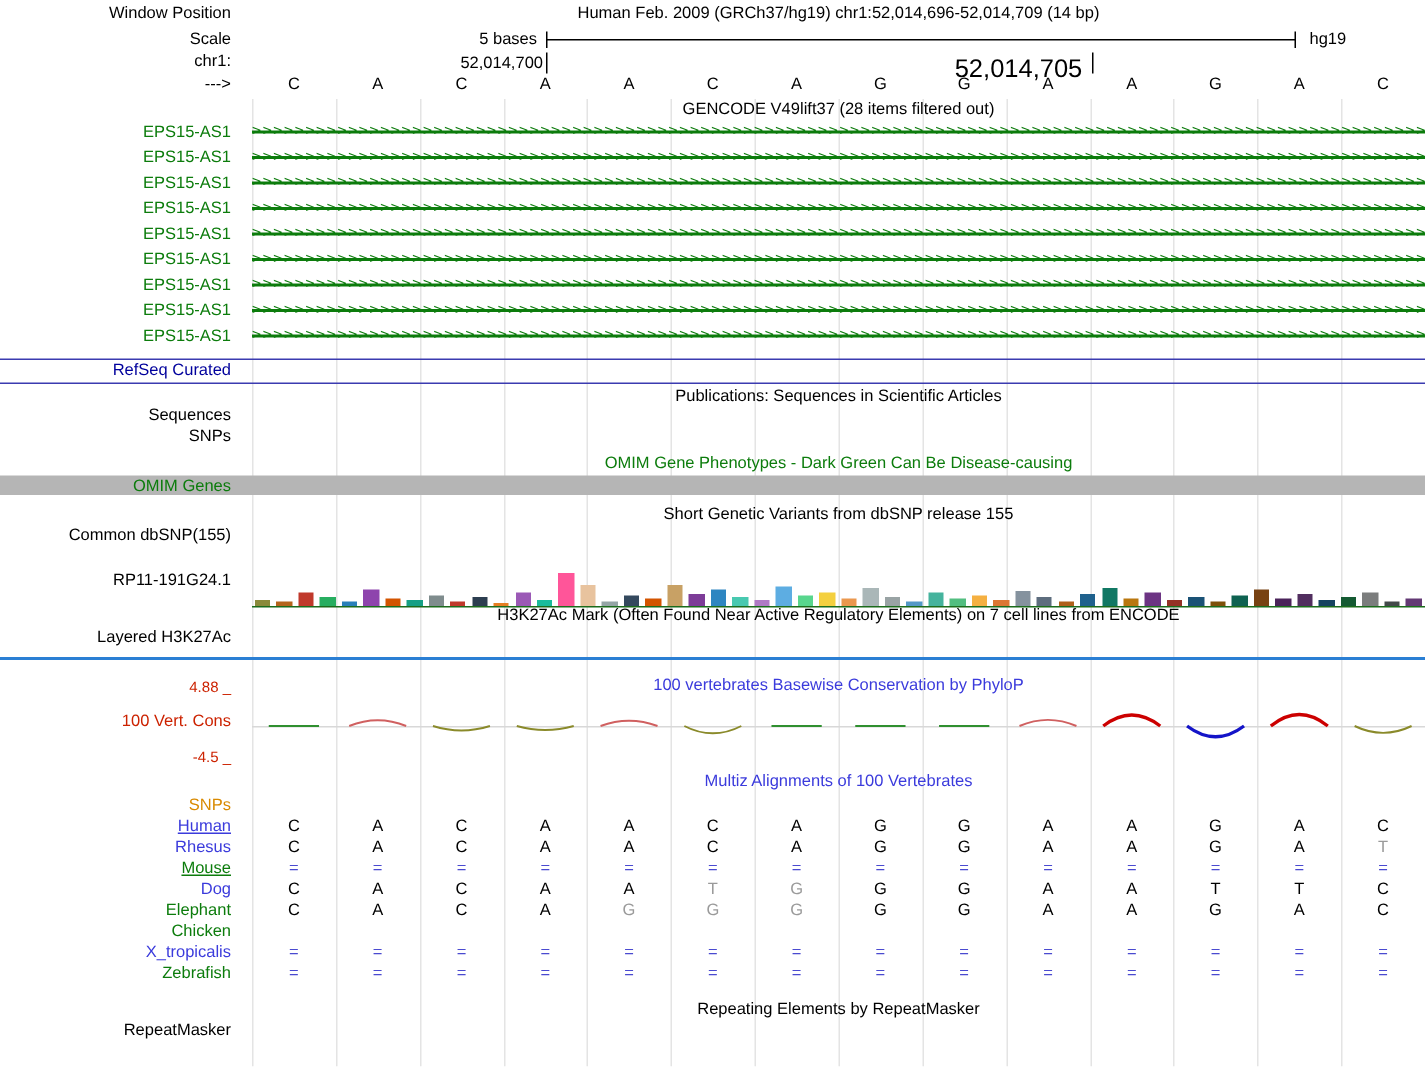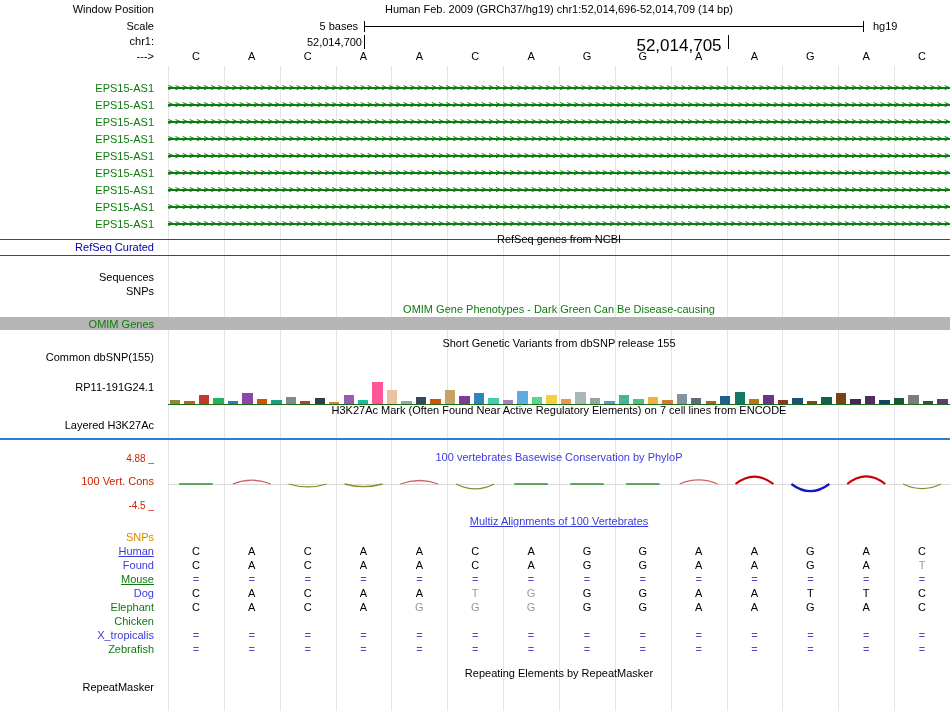--- a/index.html
+++ b/index.html
@@ -207,20 +207,21 @@
       <div class="base" style="left: 363.071px;">A</div>
       <div class="base" style="left: 418.929px;">G</div>
       <div class="base" style="left: 474.786px;">G</div>
       <div class="base" style="left: 530.643px;">A</div>
       <div class="base" style="left: 586.5px;">A</div>
       <div class="base" style="left: 642.357px;">G</div>
       <div class="base" style="left: 698.214px;">A</div>
       <div class="base" style="left: 754.071px;">C</div>
     </div>
 
+  <div class="center-text" style="top:67px;">GENCODE V49lift37 (28 items filtered out)</div>
   <div id="gene-rows">
       <div class="lbl lbl-green" style="top: 82px;">EPS15-AS1</div>
       <div class="gene-row" style="top: 81px;">
         <div class="gene-line"></div>
         <div class="gene-arrows">&gt;&gt;&gt;&gt;&gt;&gt;&gt;&gt;&gt;&gt;&gt;&gt;&gt;&gt;&gt;&gt;&gt;&gt;&gt;&gt;&gt;&gt;&gt;&gt;&gt;&gt;&gt;&gt;&gt;&gt;&gt;&gt;&gt;&gt;&gt;&gt;&gt;&gt;&gt;&gt;&gt;&gt;&gt;&gt;&gt;&gt;&gt;&gt;&gt;&gt;&gt;&gt;&gt;&gt;&gt;&gt;&gt;&gt;&gt;&gt;&gt;&gt;&gt;&gt;&gt;&gt;&gt;&gt;&gt;&gt;&gt;&gt;&gt;&gt;&gt;&gt;&gt;&gt;&gt;&gt;&gt;&gt;&gt;&gt;&gt;&gt;&gt;&gt;&gt;&gt;&gt;&gt;&gt;&gt;&gt;&gt;&gt;&gt;&gt;&gt;&gt;&gt;&gt;&gt;&gt;&gt;&gt;&gt;&gt;&gt;&gt;&gt;&gt;&gt;&gt;&gt;&gt;&gt;&gt;&gt;&gt;&gt;&gt;&gt;&gt;&gt;&gt;&gt;&gt;&gt;&gt;&gt;&gt;&gt;&gt;&gt;&gt;&gt;&gt;&gt;</div>
       </div>
       <div class="lbl lbl-green" style="top: 99px;">EPS15-AS1</div>
       <div class="gene-row" style="top: 98px;">
         <div class="gene-line"></div>
         <div class="gene-arrows">&gt;&gt;&gt;&gt;&gt;&gt;&gt;&gt;&gt;&gt;&gt;&gt;&gt;&gt;&gt;&gt;&gt;&gt;&gt;&gt;&gt;&gt;&gt;&gt;&gt;&gt;&gt;&gt;&gt;&gt;&gt;&gt;&gt;&gt;&gt;&gt;&gt;&gt;&gt;&gt;&gt;&gt;&gt;&gt;&gt;&gt;&gt;&gt;&gt;&gt;&gt;&gt;&gt;&gt;&gt;&gt;&gt;&gt;&gt;&gt;&gt;&gt;&gt;&gt;&gt;&gt;&gt;&gt;&gt;&gt;&gt;&gt;&gt;&gt;&gt;&gt;&gt;&gt;&gt;&gt;&gt;&gt;&gt;&gt;&gt;&gt;&gt;&gt;&gt;&gt;&gt;&gt;&gt;&gt;&gt;&gt;&gt;&gt;&gt;&gt;&gt;&gt;&gt;&gt;&gt;&gt;&gt;&gt;&gt;&gt;&gt;&gt;&gt;&gt;&gt;&gt;&gt;&gt;&gt;&gt;&gt;&gt;&gt;&gt;&gt;&gt;&gt;&gt;&gt;&gt;&gt;&gt;&gt;&gt;&gt;&gt;&gt;&gt;&gt;&gt;</div>
@@ -257,23 +258,23 @@
       </div>
       <div class="lbl lbl-green" style="top: 218px;">EPS15-AS1</div>
       <div class="gene-row" style="top: 217px;">
         <div class="gene-line"></div>
         <div class="gene-arrows">&gt;&gt;&gt;&gt;&gt;&gt;&gt;&gt;&gt;&gt;&gt;&gt;&gt;&gt;&gt;&gt;&gt;&gt;&gt;&gt;&gt;&gt;&gt;&gt;&gt;&gt;&gt;&gt;&gt;&gt;&gt;&gt;&gt;&gt;&gt;&gt;&gt;&gt;&gt;&gt;&gt;&gt;&gt;&gt;&gt;&gt;&gt;&gt;&gt;&gt;&gt;&gt;&gt;&gt;&gt;&gt;&gt;&gt;&gt;&gt;&gt;&gt;&gt;&gt;&gt;&gt;&gt;&gt;&gt;&gt;&gt;&gt;&gt;&gt;&gt;&gt;&gt;&gt;&gt;&gt;&gt;&gt;&gt;&gt;&gt;&gt;&gt;&gt;&gt;&gt;&gt;&gt;&gt;&gt;&gt;&gt;&gt;&gt;&gt;&gt;&gt;&gt;&gt;&gt;&gt;&gt;&gt;&gt;&gt;&gt;&gt;&gt;&gt;&gt;&gt;&gt;&gt;&gt;&gt;&gt;&gt;&gt;&gt;&gt;&gt;&gt;&gt;&gt;&gt;&gt;&gt;&gt;&gt;&gt;&gt;&gt;&gt;&gt;&gt;&gt;</div>
       </div>
     </div>
 
   <div class="hr-line" style="top:239px; background:#3b3bb0;"></div>
   <div class="lbl lbl-darkblue" style="top:241px;">RefSeq Curated</div>
-  <div class="center-text" style="top:233px;">RefSeq genes from NCBI</div>
   <div class="hr-line" style="top:255px; background:#3b3bb0;"></div>
 
+  <div class="center-text" style="top:258px;">Publications: Sequences in Scientific Articles</div>
   <div class="lbl" style="top:271px;">Sequences</div>
   <div class="lbl" style="top:285px;">SNPs</div>
 
   <div class="center-text" style="top:303px; color:#0c7c0c;">OMIM Gene Phenotypes - Dark Green Can Be Disease-causing</div>
   <div id="omim-bar" style="top:317px;"></div>
   <div class="lbl lbl-green" style="top:318px; z-index:5;">OMIM Genes</div>
 
   <div class="center-text" style="top:337px;">Short Genetic Variants from dbSNP release 155</div>
   <div class="lbl" style="top:351px;">Common dbSNP(155)</div>
 
@@ -357,41 +358,41 @@
         <line x1="402.1714285714285" x2="435.68571428571425" y1="31" y2="31" stroke="#2f8f2f" stroke-width="1.4"></line>
         <line x1="458.0285714285714" x2="491.54285714285714" y1="31" y2="31" stroke="#2f8f2f" stroke-width="1.4"></line>
         <path d="M511.65142857142854 31 Q530.6428571428571 22.84016393442623 549.6342857142856 31" fill="none" stroke="#d06060" stroke-width="1.3"></path>
         <path d="M567.5085714285715 31 Q586.5 16.30327868852459 605.4914285714285 31" fill="none" stroke="#cc0000" stroke-width="2.2"></path>
         <path d="M623.3657142857141 31 Q642.3571428571428 45.31111111111111 661.3485714285714 31" fill="none" stroke="#1414c8" stroke-width="2.2"></path>
         <path d="M679.222857142857 31 Q698.2142857142857 15.709016393442624 717.2057142857143 31" fill="none" stroke="#cc0000" stroke-width="2.2"></path>
         <path d="M735.0799999999999 31 Q754.0714285714286 40.15555555555556 773.0628571428572 31" fill="none" stroke="#8a8a2a" stroke-width="1.3"></path>
       </svg>
   </div>
 
-  <div class="center-text" style="top:515px; color:#3b3bdc;text-decoration:underline;">Multiz Alignments of 100 Vertebrates</div>
+  <div class="center-text" style="top:515px; color:#3b3bdc;">Multiz Alignments of 100 Vertebrates</div>
   <div class="lbl lbl-orange" style="top:531px;">SNPs</div>
   <div id="multiz-rows">
       <div class="lbl lbl-blue" style="top: 545px; text-decoration: underline;">Human</div>
       <div class="mz-row" style="top: 545px;">
         <div class="mz-base" style="left: 195.929px;">C</div>
         <div class="mz-base" style="left: 251.786px;">A</div>
         <div class="mz-base" style="left: 307.643px;">C</div>
         <div class="mz-base" style="left: 363.5px;">A</div>
         <div class="mz-base" style="left: 419.357px;">A</div>
         <div class="mz-base" style="left: 475.214px;">C</div>
         <div class="mz-base" style="left: 531.071px;">A</div>
         <div class="mz-base" style="left: 586.929px;">G</div>
         <div class="mz-base" style="left: 642.786px;">G</div>
         <div class="mz-base" style="left: 698.643px;">A</div>
         <div class="mz-base" style="left: 754.5px;">A</div>
         <div class="mz-base" style="left: 810.357px;">G</div>
         <div class="mz-base" style="left: 866.214px;">A</div>
         <div class="mz-base" style="left: 922.071px;">C</div>
       </div>
-      <div class="lbl lbl-blue" style="top: 559px;">Found</div>
+      <div class="lbl lbl-blue" style="top: 559px;">Rhesus</div>
       <div class="mz-row" style="top: 559px;">
         <div class="mz-base" style="left: 195.929px;">C</div>
         <div class="mz-base" style="left: 251.786px;">A</div>
         <div class="mz-base" style="left: 307.643px;">C</div>
         <div class="mz-base" style="left: 363.5px;">A</div>
         <div class="mz-base" style="left: 419.357px;">A</div>
         <div class="mz-base" style="left: 475.214px;">C</div>
         <div class="mz-base" style="left: 531.071px;">A</div>
         <div class="mz-base" style="left: 586.929px;">G</div>
         <div class="mz-base" style="left: 642.786px;">G</div>

